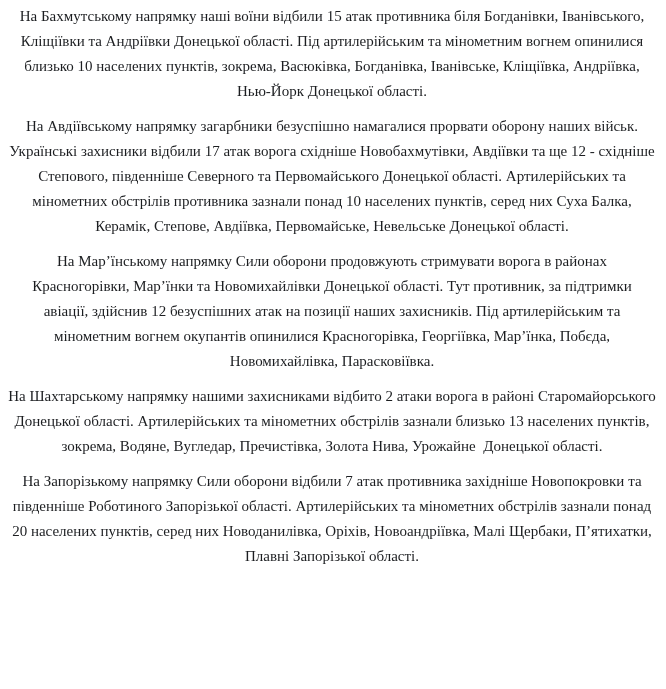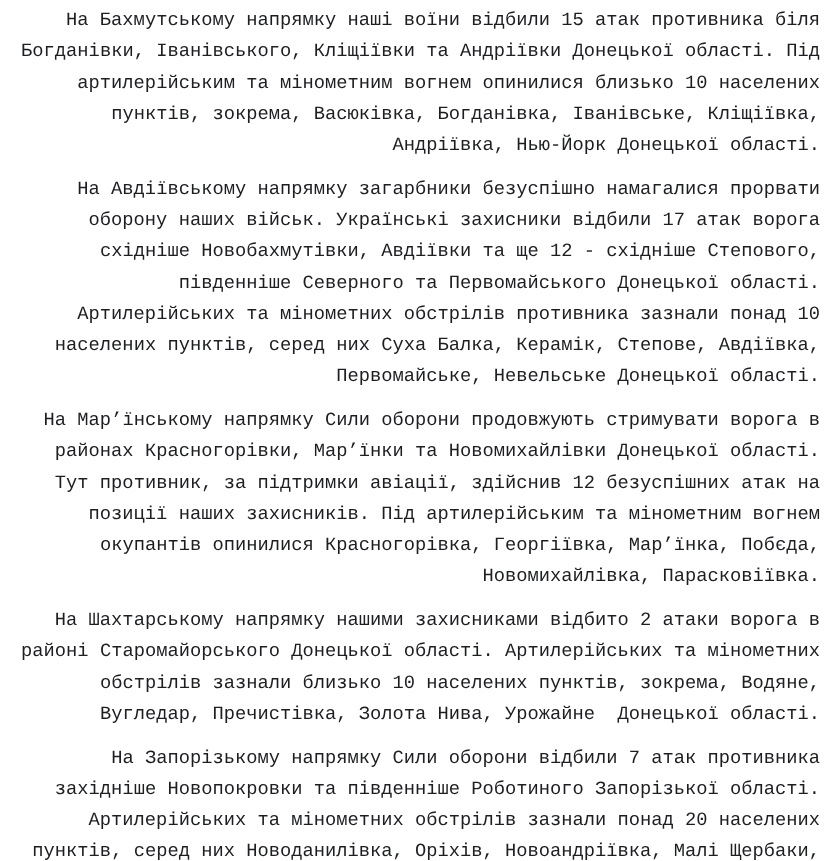--- a/index.html
+++ b/index.html
@@ -10,31 +10,31 @@
   .post {
     width: 666px;
     height: 689px;
     box-sizing: border-box;
     padding: 4px 10px 4px 8px;
     background: #ffffff;
     overflow: hidden;
   }
   .post p {
     margin: 0 0 10px 0;
-    font-family: Liberation Mono, monospace;
+    font-family: Liberation Serif, serif;
     font-size: 15px;
     line-height: 25px;
     color: #1c1e21;
     white-space: pre-wrap;
-    text-align: right;
+    text-align: center;
   }
 </style>
 </head>
 <body>
 
 <div class="post">
   <p>На Бахмутському напрямку наші воїни відбили 15 атак противника біля Богданівки, Іванівського, Кліщіївки та Андріївки Донецької області. Під артилерійським та мінометним вогнем опинилися близько 10 населених пунктів, зокрема, Васюківка, Богданівка, Іванівське, Кліщіївка, Андріївка, Нью-Йорк Донецької області.</p>
   <p>На Авдіївському напрямку загарбники безуспішно намагалися прорвати оборону наших військ. Українські захисники відбили 17 атак ворога східніше Новобахмутівки, Авдіївки та ще 12 - східніше Степового, південніше Северного та Первомайського Донецької області. Артилерійських та мінометних обстрілів противника зазнали понад 10 населених пунктів, серед них Суха Балка, Керамік, Степове, Авдіївка, Первомайське, Невельське Донецької області.</p>
   <p>На Мар’їнському напрямку Сили оборони продовжують стримувати ворога в районах Красногорівки, Мар’їнки та Новомихайлівки Донецької області. Тут противник, за підтримки авіації, здійснив 12 безуспішних атак на позиції наших захисників. Під артилерійським та мінометним вогнем окупантів опинилися Красногорівка, Георгіївка, Мар’їнка, Побєда, Новомихайлівка, Парасковіївка.</p>
-  <p>На Шахтарському напрямку нашими захисниками відбито 2 атаки ворога в районі Старомайорського Донецької області. Артилерійських та мінометних обстрілів зазнали близько 10 населених пунктів, зокрема, Водяне, Вугледар, Пречистівка, Золота Нива, Урожайне  Донецької області.</p>
+  <p>На Шахтарському напрямку нашими захисниками відбито 2 атаки ворога в районі Старомайорського Донецької області. Артилерійських та мінометних обстрілів зазнали близько 13 населених пунктів, зокрема, Водяне, Вугледар, Пречистівка, Золота Нива, Урожайне  Донецької області.</p>
   <p>На Запорізькому напрямку Сили оборони відбили 7 атак противника західніше Новопокровки та південніше Роботиного Запорізької області. Артилерійських та мінометних обстрілів зазнали понад 20 населених пунктів, серед них Новоданилівка, Оріхів, Новоандріївка, Малі Щербаки, П’ятихатки, Плавні Запорізької області.</p>
 
 </div>
 
 </body></html>

